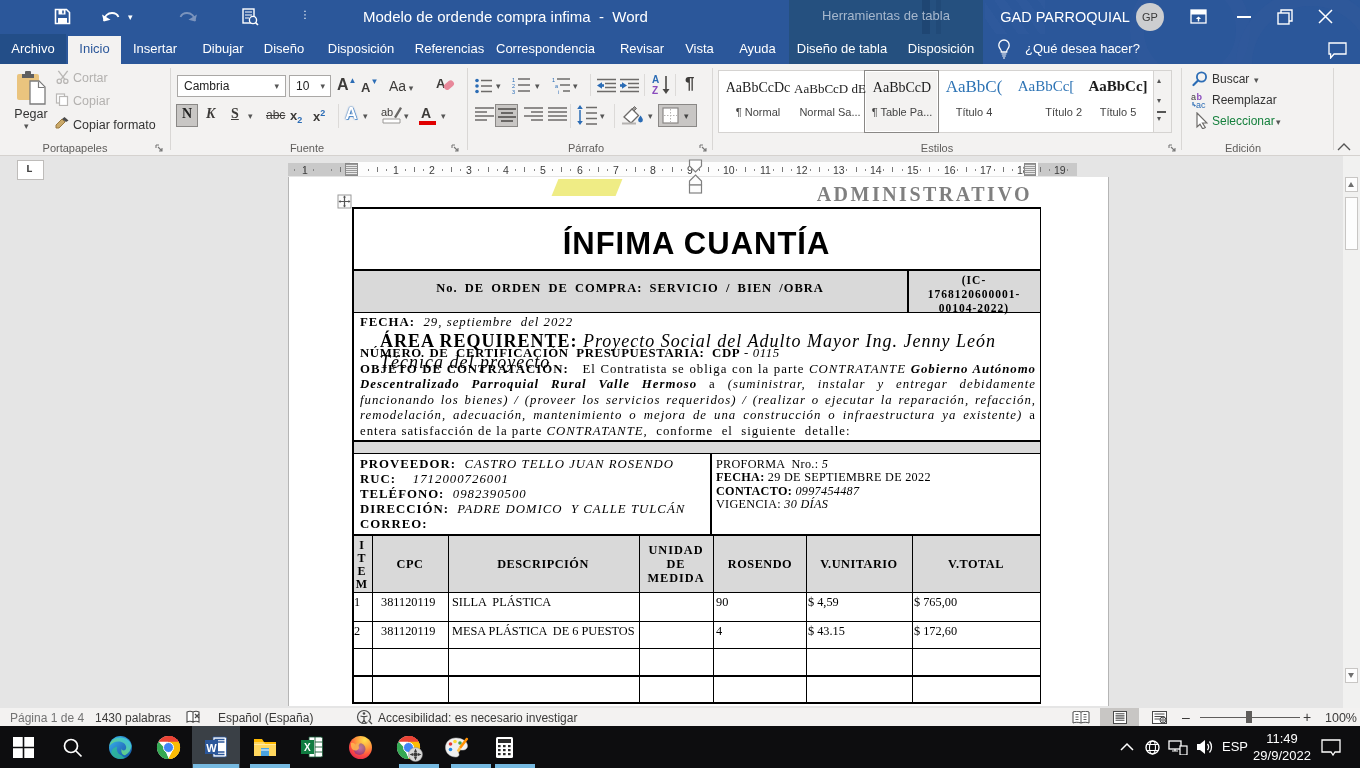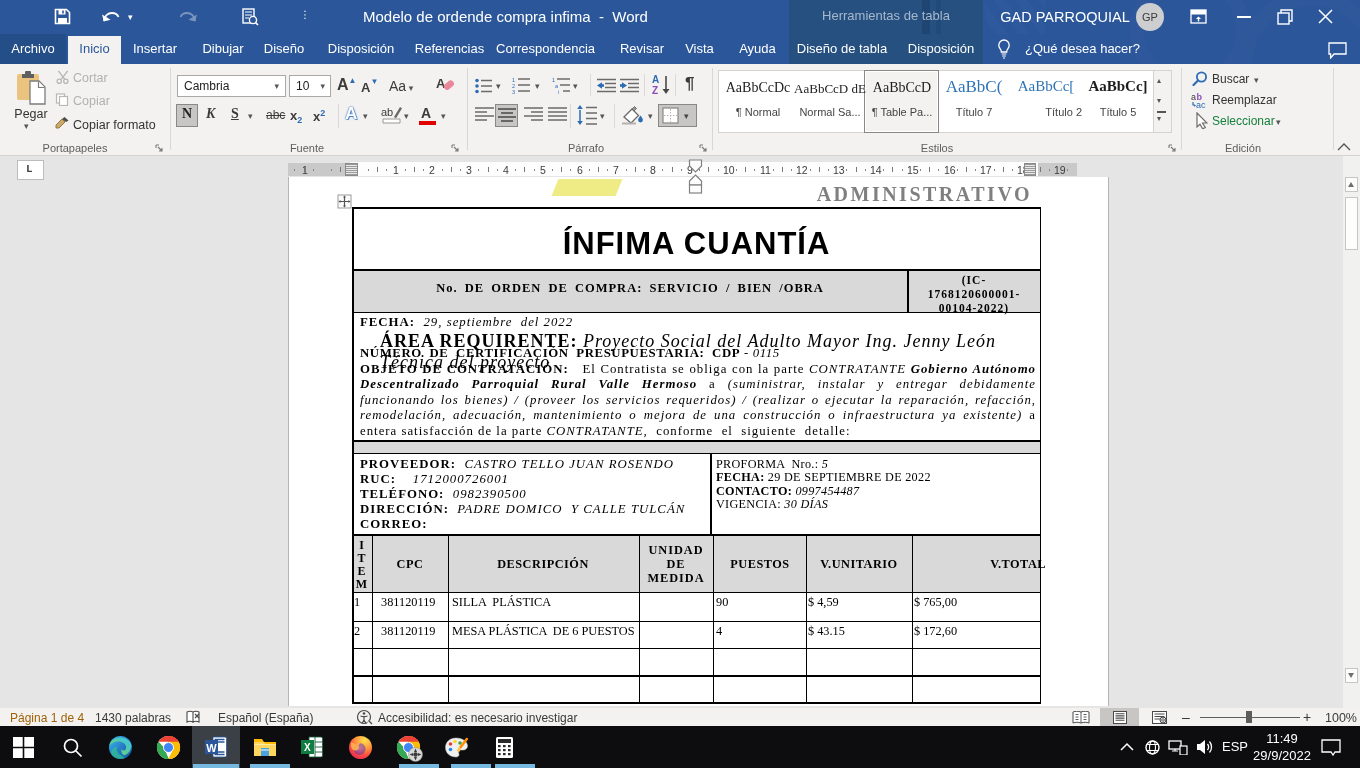--- a/index.html
+++ b/index.html
@@ -249,21 +249,21 @@
   </svg>
 <div class="a" style="left:718px;top:70px;width:436px;height:63px;background:#fff;border:1px solid #d5d3d1"></div>
 <div class="a" style="left:864px;top:70px;width:75px;height:63px;background:#f3f2f1;border:1px solid #8a8886;box-shadow:inset 0 0 0 1px #fff"></div>
 <div class="a ser" style="left:722px;top:80px;width:72px;text-align:center;font-size:14px;color:#1d1d1d">AaBbCcDc</div>
 <div class="a" style="left:722px;top:106px;width:72px;text-align:center;font-size:11px;color:#444">¶ Normal</div>
 <div class="a ser" style="left:794px;top:81px;width:72px;text-align:center;font-size:13px;color:#1d1d1d">AaBbCcD dE</div>
 <div class="a" style="left:794px;top:106px;width:72px;text-align:center;font-size:11px;color:#444">Normal Sa...</div>
 <div class="a ser" style="left:866px;top:80px;width:72px;text-align:center;font-size:14px;color:#1d1d1d">AaBbCcD</div>
 <div class="a" style="left:866px;top:106px;width:72px;text-align:center;font-size:11px;color:#444">¶ Table Pa...</div>
 <div class="a ser" style="left:938px;top:77px;width:72px;text-align:center;font-size:17px;color:#2e74b5">AaBbC‌(</div>
-<div class="a" style="left:938px;top:106px;width:72px;text-align:center;font-size:11px;color:#444">Título 7</div>
+<div class="a" style="left:938px;top:106px;width:72px;text-align:center;font-size:11px;color:#444">Título 4</div>
 <div class="a ser" style="left:1010px;top:78px;width:72px;text-align:center;font-size:15px;color:#2e74b5">AaBbCc[</div>
 <div class="a" style="left:1010px;top:106px;width:72px;text-align:right;font-size:11px;color:#444">Título 2</div>
 <div class="a ser" style="left:1082px;top:78px;width:72px;text-align:center;font-size:15px;font-weight:bold;color:#1d1d1d">AaBbCc]</div>
 <div class="a" style="left:1082px;top:106px;width:72px;text-align:center;font-size:11px;color:#444">Título 5</div>
 <div class="a" style="left:1153px;top:70px;width:19px;height:63px;background:#f3f2f1;border:1px solid #d5d3d1"></div>
 <div class="a" style="left:1157px;top:76px;font-size:8px;color:#555">▴</div>
 <div class="a" style="left:1157px;top:96px;font-size:8px;color:#555">▾</div>
 <div class="a" style="left:1157px;top:114px;font-size:8px;color:#555">▾</div>
 <div class="a" style="left:1157px;top:111px;width:9px;height:1.5px;background:#555"></div>
 <div class="grp" style="left:887px;width:100px">Estilos</div>
@@ -443,23 +443,23 @@
 <div class="cell ser" style="left:716px;top:456.5px;font-size:12.2px;letter-spacing:.3px">PROFORMA &nbsp;Nro.: <i>5</i></div>
 <div class="cell ser" style="left:716px;top:470px;font-size:12.2px;letter-spacing:.3px"><b>FECHA:</b> 29 DE SEPTIEMBRE DE 2022</div>
 <div class="cell ser" style="left:716px;top:483.5px;font-size:12.2px;letter-spacing:.3px"><b>CONTACTO:</b> <i>0997454487</i></div>
 <div class="cell ser" style="left:716px;top:497px;font-size:12.2px;letter-spacing:.3px">VIGENCIA: <i>30 DÍAS</i></div>
 <div class="cell ser" style="left:352px;top:538px;width:20px;text-align:center;font-size:12px;font-weight:bold">I</div>
 <div class="cell ser" style="left:352px;top:551px;width:20px;text-align:center;font-size:12px;font-weight:bold">T</div>
 <div class="cell ser" style="left:352px;top:564px;width:20px;text-align:center;font-size:12px;font-weight:bold">E</div>
 <div class="cell ser" style="left:352px;top:577px;width:20px;text-align:center;font-size:12px;font-weight:bold">M</div>
 <div class="cell ser" style="left:340px;top:557px;width:140px;text-align:center;font-size:12.3px;font-weight:bold;letter-spacing:.5px">CPC</div>
 <div class="cell ser" style="left:473px;top:557px;width:140px;text-align:center;font-size:12.3px;font-weight:bold;letter-spacing:.5px">DESCRIPCIÓN</div>
-<div class="cell ser" style="left:690px;top:557px;width:140px;text-align:center;font-size:12.3px;font-weight:bold;letter-spacing:.5px">PUESTOS</div>
+<div class="cell ser" style="left:690px;top:557px;width:140px;text-align:center;font-size:12.3px;font-weight:bold;letter-spacing:.5px">ROSENDO</div>
 <div class="cell ser" style="left:789px;top:557px;width:140px;text-align:center;font-size:12.3px;font-weight:bold;letter-spacing:.5px">V.UNITARIO</div>
-<div class="cell ser" style="left:906px;top:557px;width:140px;text-align:right;font-size:12.3px;font-weight:bold;letter-spacing:.5px">V.TOTAL</div>
+<div class="cell ser" style="left:906px;top:557px;width:140px;text-align:center;font-size:12.3px;font-weight:bold;letter-spacing:.5px">V.TOTAL</div>
 <div class="cell ser" style="left:606px;top:543px;width:140px;text-align:center;font-size:12.3px;font-weight:bold;line-height:14px">UNIDAD<br>DE<br>MEDIDA</div>
 <div class="cell ser" style="left:354px;top:595px;font-size:12.3px;letter-spacing:0">1</div>
 <div class="cell ser" style="left:381px;top:595px;font-size:12.3px;letter-spacing:0">381120119</div>
 <div class="cell ser" style="left:452px;top:595px;font-size:12.3px;letter-spacing:0">SILLA &nbsp;PLÁSTICA</div>
 <div class="cell ser" style="left:716px;top:595px;font-size:12.3px;letter-spacing:0">90</div>
 <div class="cell ser" style="left:808px;top:595px;font-size:12.3px;letter-spacing:0">$ 4,59</div>
 <div class="cell ser" style="left:914px;top:595px;font-size:12.3px;letter-spacing:0">$ 765,00</div>
 <div class="cell ser" style="left:354px;top:624px;font-size:12.3px;letter-spacing:0">2</div>
 <div class="cell ser" style="left:381px;top:624px;font-size:12.3px;letter-spacing:0">381120119</div>
 <div class="cell ser" style="left:452px;top:624px;font-size:12.3px;letter-spacing:0">MESA PLÁSTICA &nbsp;DE 6 PUESTOS</div>
@@ -467,21 +467,21 @@
 <div class="cell ser" style="left:808px;top:624px;font-size:12.3px;letter-spacing:0">$ 43.15</div>
 <div class="cell ser" style="left:914px;top:624px;font-size:12.3px;letter-spacing:0">$ 172,60</div>
 
 <div class="a" style="left:0;top:708px;width:1360px;height:18px;background:#f3f2f1"></div>
 <div class="a" style="left:1343px;top:156px;width:17px;height:552px;background:#f1f1f0"></div>
 <div class="a" style="left:1345px;top:177px;width:13px;height:15px;background:#fdfdfd;border:1px solid #c8c6c4"></div>
 <div class="a" style="left:1348px;top:182px;width:0;height:0;border-left:3.5px solid transparent;border-right:3.5px solid transparent;border-bottom:5px solid #707070"></div>
 <div class="a" style="left:1345px;top:197px;width:13px;height:53px;background:#fdfdfd;border:1px solid #c8c6c4"></div>
 <div class="a" style="left:1345px;top:668px;width:13px;height:15px;background:#fdfdfd;border:1px solid #c8c6c4"></div>
 <div class="a" style="left:1348px;top:673px;width:0;height:0;border-left:3.5px solid transparent;border-right:3.5px solid transparent;border-top:5px solid #707070"></div>
-<div class="a" style="left:10px;top:711px;font-size:12px;color:#a16207">Página 1 de 4</div>
+<div class="a" style="left:10px;top:711px;font-size:12px;color:#737373">Página 1 de 4</div>
 <div class="a" style="left:95px;top:711px;font-size:12px;color:#3b3a39">1430 palabras</div>
 <svg class="a" style="left:186px;top:710px" width="16" height="14" viewBox="0 0 16 14">
     <path d="M1 2c2-1 4-1 6 0v10c-2-1-4-1-6 0zM13 2c-2-1-4-1-6 0v10c2-1 4-1 6 0z" fill="#fff" stroke="#4a4a4a" stroke-width="1.1"></path>
     <path d="M9 4l4 4M13 4L9 8" stroke="#4a4a4a" stroke-width="1.2"></path>
   </svg>
 <div class="a" style="left:218px;top:711px;font-size:12px;color:#3b3a39">Español (España)</div>
 <svg class="a" style="left:356px;top:709px" width="17" height="16" viewBox="0 0 17 16">
     <circle cx="8" cy="8" r="6.5" fill="none" stroke="#4a4a4a" stroke-width="1.2"></circle>
     <circle cx="8" cy="4.5" r="1.3" fill="#4a4a4a"></circle>
     <path d="M4.5 7c2.3.8 4.7.8 7 0M8 8v3l-2 3.5M8 11l2 3.5" stroke="#4a4a4a" stroke-width="1.2" fill="none"></path>

